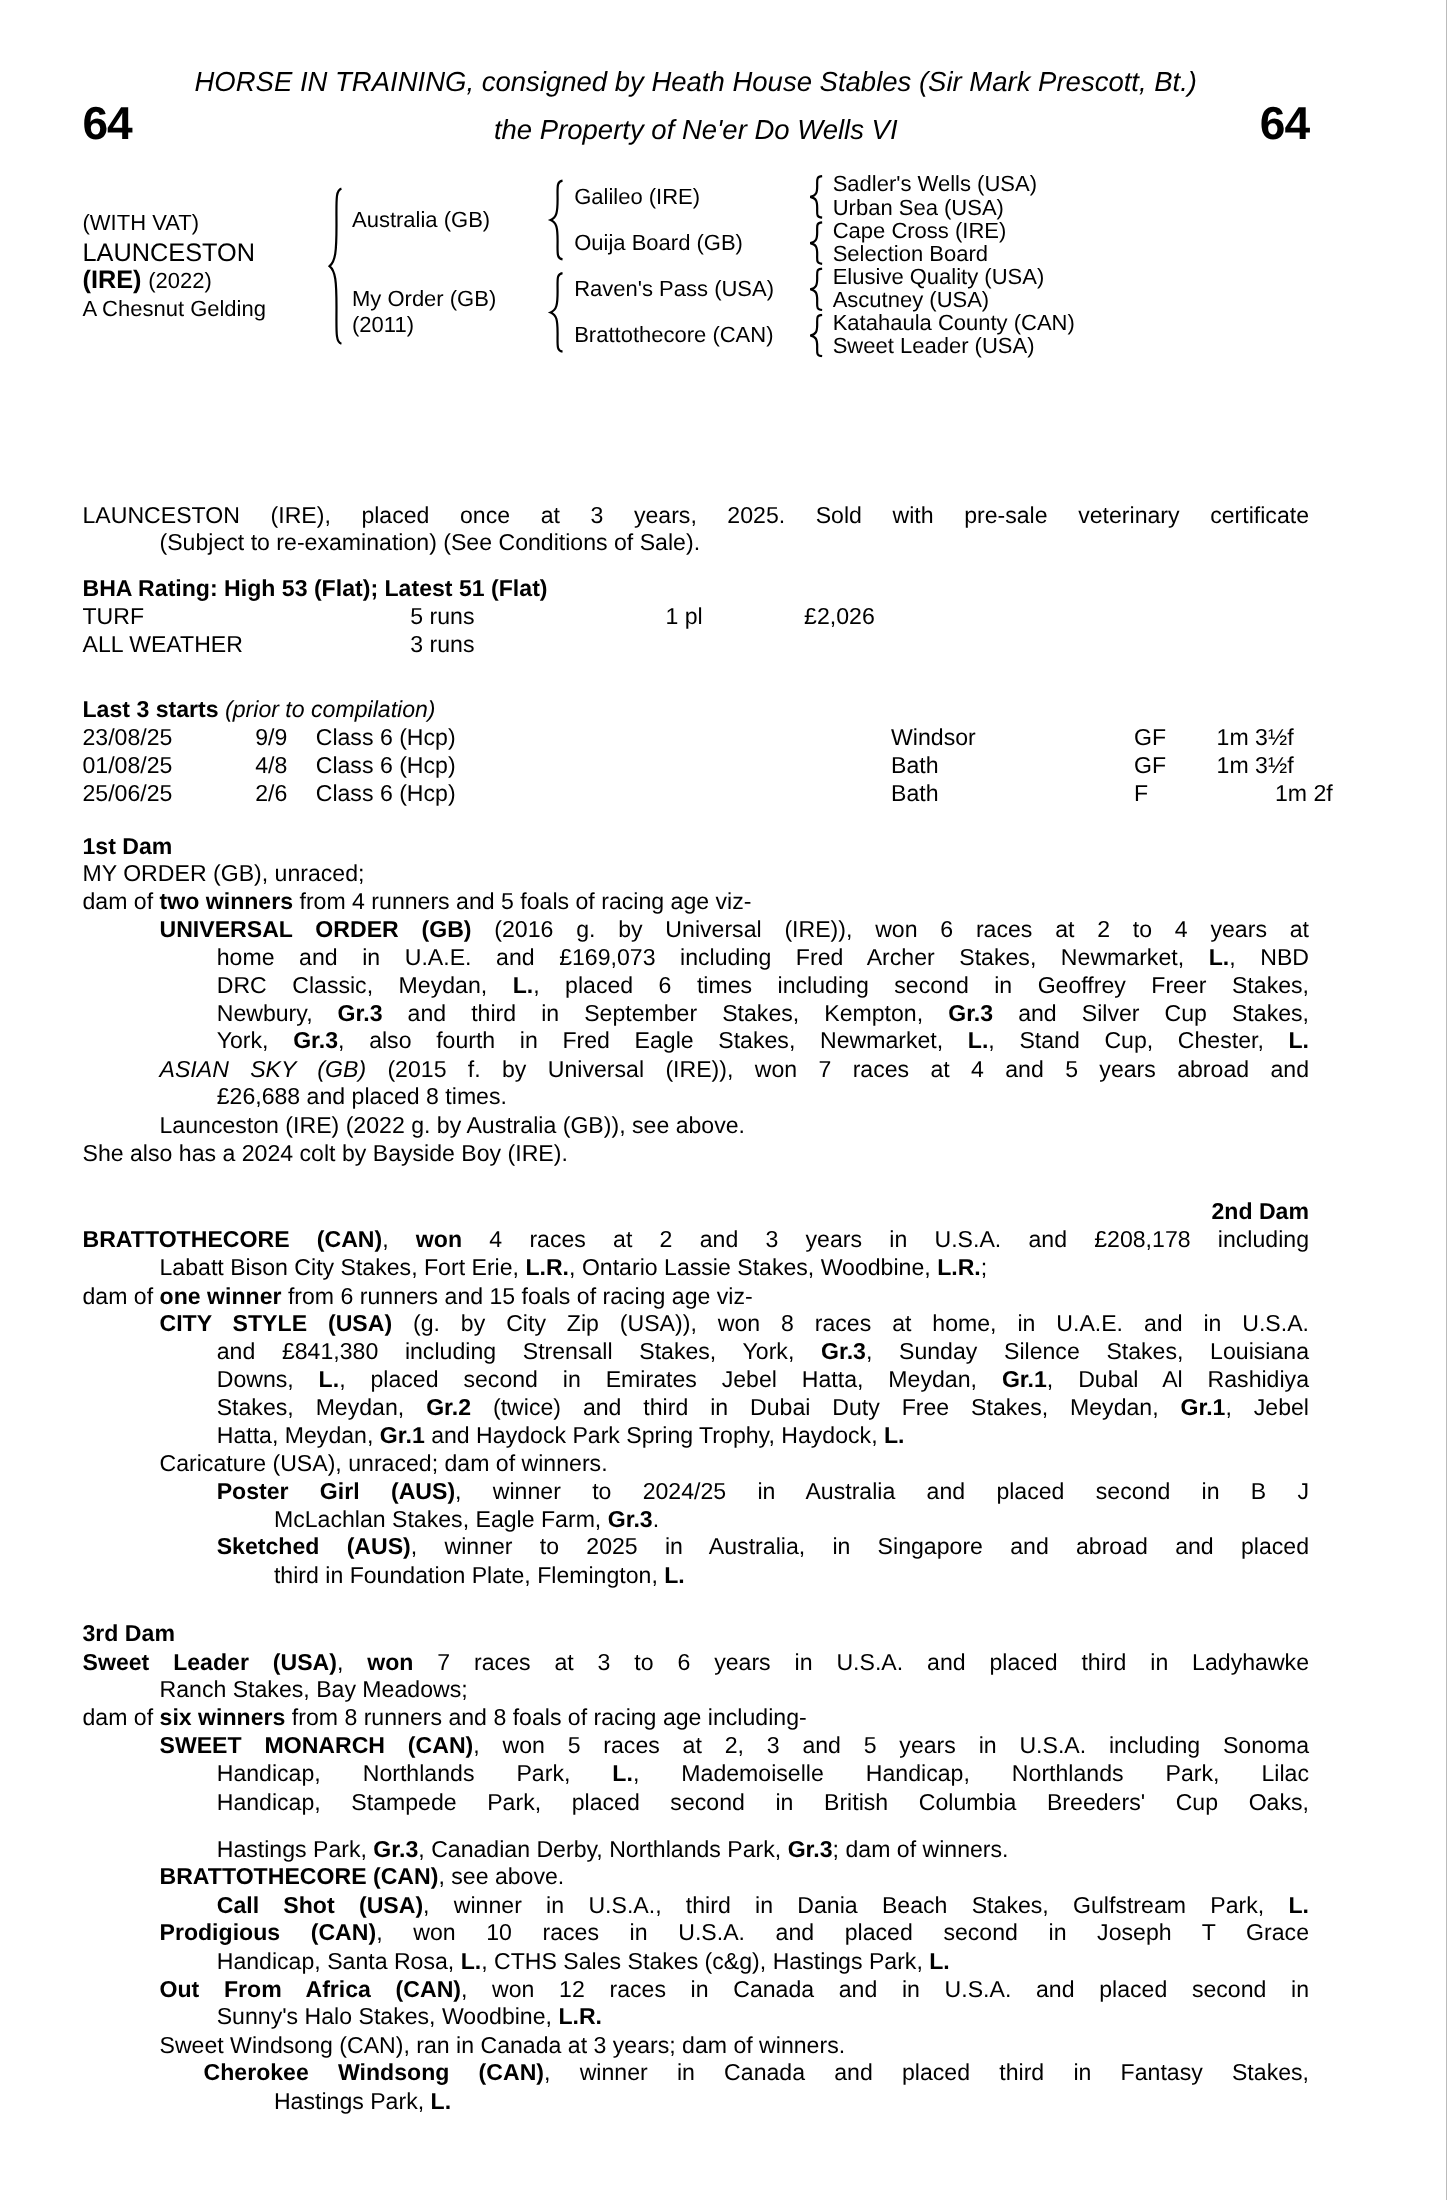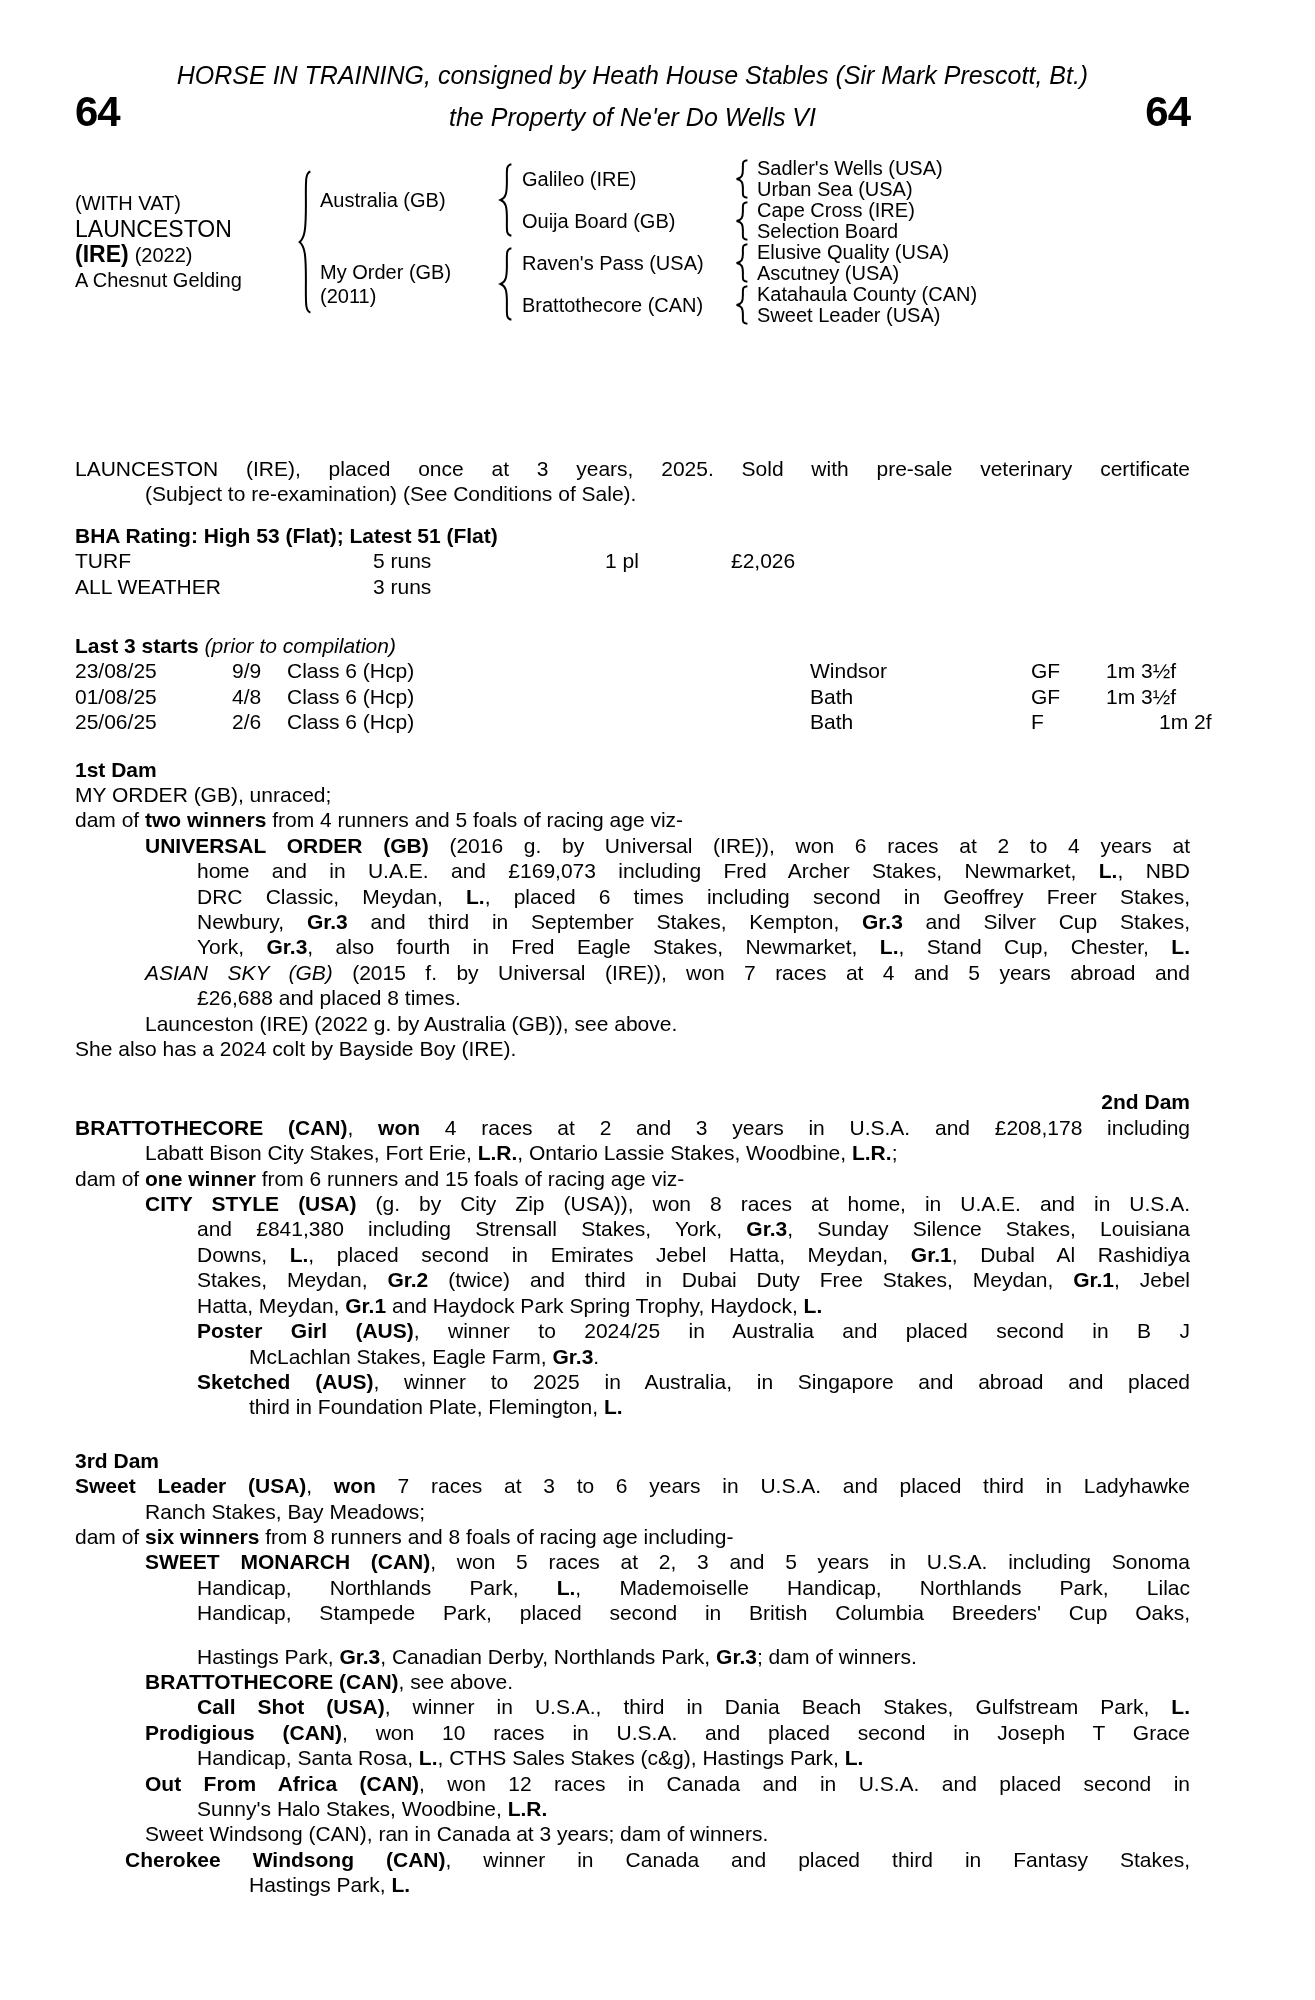--- a/index.html
+++ b/index.html
@@ -170,37 +170,38 @@
         <div class="ln" style="margin-left: 0px;"><span>She also has a 2024 colt by Bayside Boy (IRE).</span></div>
         <div class="ln hd" style="margin-top: 28px; text-align: right;">2nd Dam</div>
         <div class="ln j" style="margin-left: 0px;"><span class="b">BRATTOTHECORE (CAN)</span><span>, </span><span class="b">won</span><span> 4 races at 2 and 3 years in U.S.A. and £208,178 including</span></div>
         <div class="ln" style="margin-left: 70px;"><span>Labatt Bison City Stakes, Fort Erie, </span><span class="b">L.R.</span><span>, Ontario Lassie Stakes, Woodbine, </span><span class="b">L.R.</span><span>;</span></div>
         <div class="ln" style="margin-left: 0px;"><span>dam of </span><span class="b">one winner</span><span> from 6 runners and 15 foals of racing age viz-</span></div>
         <div class="ln j" style="margin-left: 70px;"><span class="b">CITY STYLE (USA)</span><span> (g. by City Zip (USA)), won 8 races at home, in U.A.E. and in U.S.A.</span></div>
         <div class="ln j" style="margin-left: 122px;"><span>and £841,380 including Strensall Stakes, York, </span><span class="b">Gr.3</span><span>, Sunday Silence Stakes, Louisiana</span></div>
         <div class="ln j" style="margin-left: 122px;"><span>Downs, </span><span class="b">L.</span><span>, placed second in Emirates Jebel Hatta, Meydan, </span><span class="b">Gr.1</span><span>, Dubal Al Rashidiya</span></div>
         <div class="ln j" style="margin-left: 122px;"><span>Stakes, Meydan, </span><span class="b">Gr.2</span><span> (twice) and third in Dubai Duty Free Stakes, Meydan, </span><span class="b">Gr.1</span><span>, Jebel</span></div>
         <div class="ln" style="margin-left: 122px;"><span>Hatta, Meydan, </span><span class="b">Gr.1</span><span> and Haydock Park Spring Trophy, Haydock, </span><span class="b">L.</span></div>
+        <div class="ln" style="margin-left: 70px;"><span>Caricature (USA), unraced; dam of winners.</span></div>
         <div class="ln j" style="margin-left: 122px;"><span class="b">Poster Girl (AUS)</span><span>, winner to 2024/25 in Australia and placed second in B J</span></div>
         <div class="ln" style="margin-left: 174px;"><span>McLachlan Stakes, Eagle Farm, </span><span class="b">Gr.3</span><span>.</span></div>
         <div class="ln j" style="margin-left: 122px;"><span class="b">Sketched (AUS)</span><span>, winner to 2025 in Australia, in Singapore and abroad and placed</span></div>
         <div class="ln" style="margin-left: 174px;"><span>third in Foundation Plate, Flemington, </span><span class="b">L.</span></div>
         <div class="ln hd" style="margin-top: 28px;">3rd Dam</div>
         <div class="ln j" style="margin-left: 0px;"><span class="b">Sweet Leader (USA)</span><span>, </span><span class="b">won</span><span> 7 races at 3 to 6 years in U.S.A. and placed third in Ladyhawke</span></div>
         <div class="ln" style="margin-left: 70px;"><span>Ranch Stakes, Bay Meadows;</span></div>
         <div class="ln" style="margin-left: 0px;"><span>dam of </span><span class="b">six winners</span><span> from 8 runners and 8 foals of racing age including-</span></div>
         <div class="ln j" style="margin-left: 70px;"><span class="b">SWEET MONARCH (CAN)</span><span>, won 5 races at 2, 3 and 5 years in U.S.A. including Sonoma</span></div>
         <div class="ln j" style="margin-left: 122px;"><span>Handicap, Northlands Park, </span><span class="b">L.</span><span>, Mademoiselle Handicap, Northlands Park, Lilac</span></div>
         <div class="ln j" style="margin-left: 122px;"><span>Handicap, Stampede Park, placed second in British Columbia Breeders' Cup Oaks,</span></div>
         <div class="ln" style="margin-left: 122px; margin-top: 18px;"><span>Hastings Park, </span><span class="b">Gr.3</span><span>, Canadian Derby, Northlands Park, </span><span class="b">Gr.3</span><span>; dam of winners.</span></div>
         <div class="ln" style="margin-left: 70px;"><span class="b">BRATTOTHECORE (CAN)</span><span>, see above.</span></div>
         <div class="ln j" style="margin-left: 122px;"><span class="b">Call Shot (USA)</span><span>, winner in U.S.A., third in Dania Beach Stakes, Gulfstream Park, </span><span class="b">L.</span></div>
         <div class="ln j" style="margin-left: 70px;"><span class="b">Prodigious (CAN)</span><span>, won 10 races in U.S.A. and placed second in Joseph T Grace</span></div>
         <div class="ln" style="margin-left: 122px;"><span>Handicap, Santa Rosa, </span><span class="b">L.</span><span>, CTHS Sales Stakes (c&amp;g), Hastings Park, </span><span class="b">L.</span></div>
         <div class="ln j" style="margin-left: 70px;"><span class="b">Out From Africa (CAN)</span><span>, won 12 races in Canada and in U.S.A. and placed second in</span></div>
         <div class="ln" style="margin-left: 122px;"><span>Sunny's Halo Stakes, Woodbine, </span><span class="b">L.R.</span></div>
         <div class="ln" style="margin-left: 70px;"><span>Sweet Windsong (CAN), ran in Canada at 3 years; dam of winners.</span></div>
-        <div class="ln j" style="margin-left: 50px;"><span class="b">Cherokee Windsong (CAN)</span><span>, winner in Canada and placed third in Fantasy Stakes,</span></div>
+        <div class="ln j" style="margin-left: 110px;"><span class="b">Cherokee Windsong (CAN)</span><span>, winner in Canada and placed third in Fantasy Stakes,</span></div>
         <div class="ln" style="margin-left: 174px;"><span>Hastings Park, </span><span class="b">L.</span></div>
       </div>
 
   </div>
 </div>
 
 </body></html>

